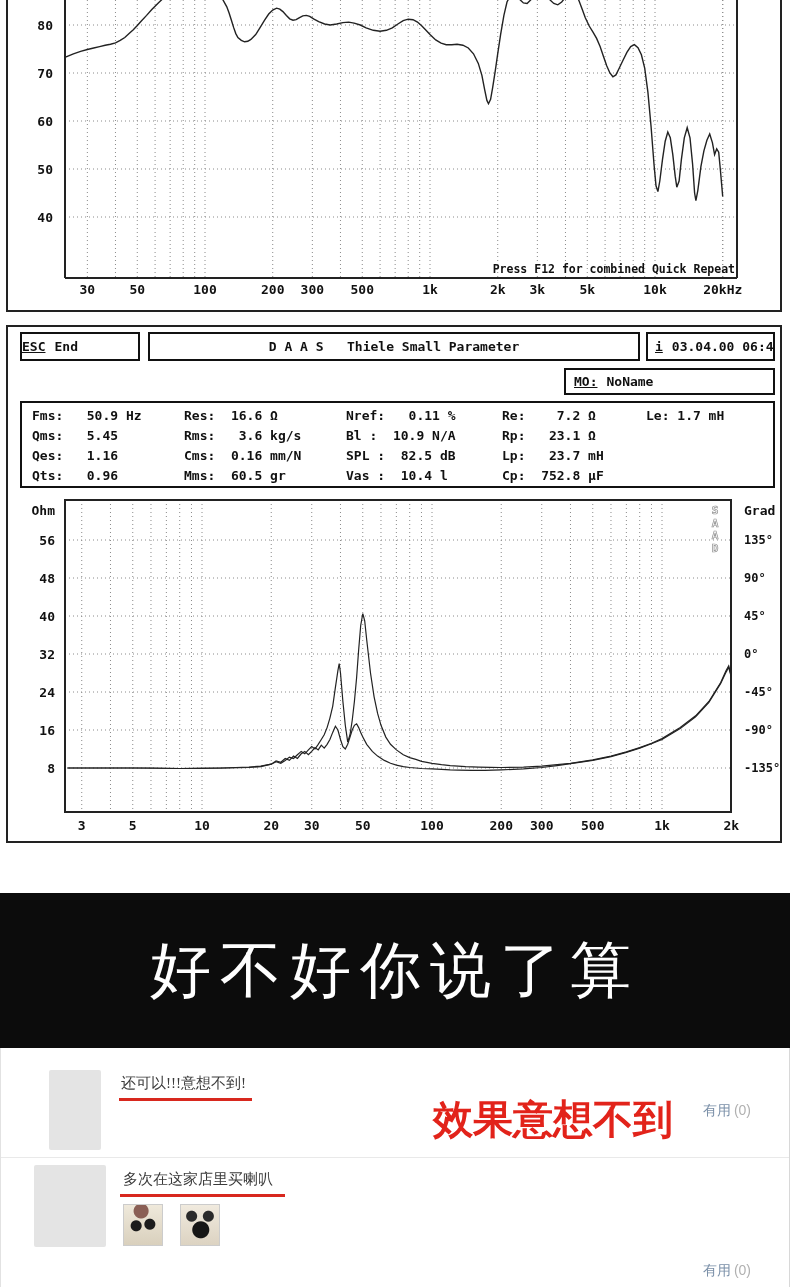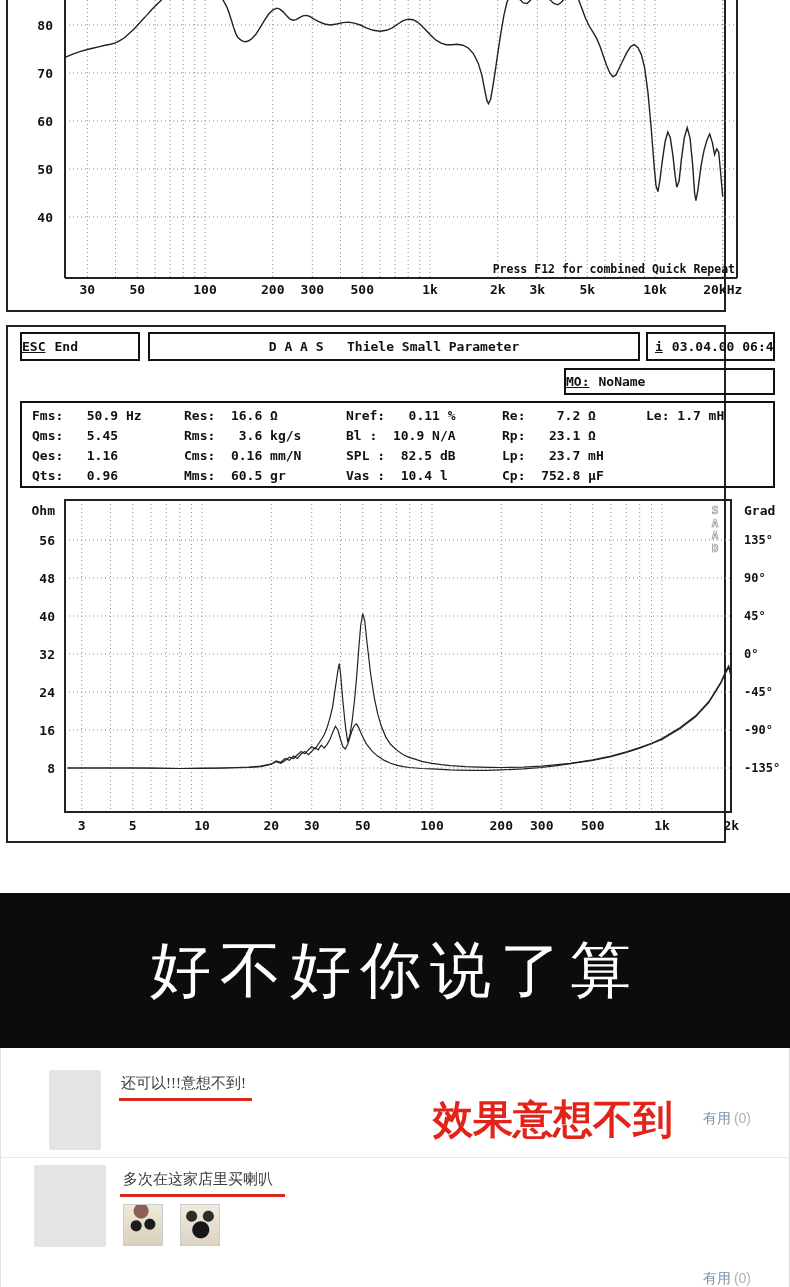--- a/index.html
+++ b/index.html
@@ -1,33 +1,33 @@
 <!DOCTYPE html>
 <html><head>
 <meta charset="utf-8">
 <style>
   html,body{margin:0;padding:0;background:#fff;}
   .page{position:relative;width:790px;height:1287px;overflow:hidden;background:#fff;
         font-family:"Liberation Sans","DejaVu Sans",sans-serif;}
 
   
-  .win{position:absolute;left:6px;width:720px;background:#fff;border:2px solid #222;box-sizing:border-box;}
+  .win{position:absolute;left:6px;width:776px;background:#fff;border:2px solid #222;box-sizing:border-box;}
   .win-top{top:0;height:312px;border-top:none;}
   .win-daas{top:325px;height:518px;}
   #svg-top{display:block;width:772px;height:308px;}
   #svg-imp{position:absolute;left:0;top:163px;width:772px;height:351px;}
 
   .dbox{position:absolute;border:2px solid #111;box-sizing:border-box;
         font:700 13px "DejaVu Sans Mono","Liberation Mono",monospace;color:#111;
         white-space:pre;overflow:hidden;}
   .esc-box{left:12px;top:5px;width:120px;height:29px;line-height:25px;}
   .title-box{left:140px;top:5px;width:492px;height:29px;line-height:25px;text-align:center;}
   .info-box{left:638px;top:5px;width:129px;height:29px;line-height:25px;padding-left:7px;}
   .in-box{left:12px;top:41px;width:538px;height:27px;line-height:23px;padding-left:8px;}
-  .mo-box{left:556px;top:41px;width:211px;height:27px;line-height:23px;padding-left:0;}
+  .mo-box{left:556px;top:41px;width:211px;height:27px;line-height:23px;padding-left:8px;}
   .param-box{left:12px;top:74px;width:755px;height:87px;padding:3px 0 0 10px;}
   .p-row{display:flex;height:20px;line-height:20px;}
   .pcell{display:inline-block;white-space:pre;}
   .pc0{width:152px;}.pc1{width:162px;}.pc2{width:156px;}.pc3{width:144px;}.pc4{flex:1;}
   .u{text-decoration:underline;}
   .sp{margin-left:9px;}
 
   
   .banner{position:absolute;left:0;top:893px;width:790px;height:155px;background:#0c0c0c;
           display:flex;align-items:center;justify-content:center;}
@@ -48,21 +48,21 @@
   .redline{position:absolute;height:3px;background:#d8281e;}
   .l1{left:118px;top:50px;width:133px;}
   .l2{left:119px;top:36px;width:165px;}
   .meta{position:absolute;font-size:13px;color:#b3b3b3;white-space:nowrap;}
   .m1{left:120px;top:58px;}
   .m2{left:122px;top:102px;}
   .attrs{margin-left:26px;}
   .bigred{position:absolute;font-weight:700;color:#e2231a;white-space:nowrap;}
   .br1{left:432px;top:44px;font-size:40px;}
   .br2{left:383px;top:28px;font-size:42px;}
-  .useful{position:absolute;font-size:14px;cursor:pointer;white-space:nowrap;margin-top:8px;}
+  .useful{position:absolute;font-size:14px;cursor:pointer;white-space:nowrap;}
   .u1{right:38px;top:54px;}
   .u2{right:38px;top:104px;}
   .useful .ul{color:#7a8fa8;}
   .useful .uc{color:#b0b0b0;margin-left:3px;}
   .thumbs{position:absolute;left:122px;top:46px;display:flex;gap:17px;}
   .thumb{width:40px;height:42px;border:1px solid #ccc;box-sizing:border-box;}
   .t1{background:
       radial-gradient(circle at 32% 52%, #1c1c1c 5px, transparent 6px),
       radial-gradient(circle at 68% 48%, #1c1c1c 5px, transparent 6px),
       radial-gradient(circle at 45% 15%, #8a5f55 7px, transparent 8px),

